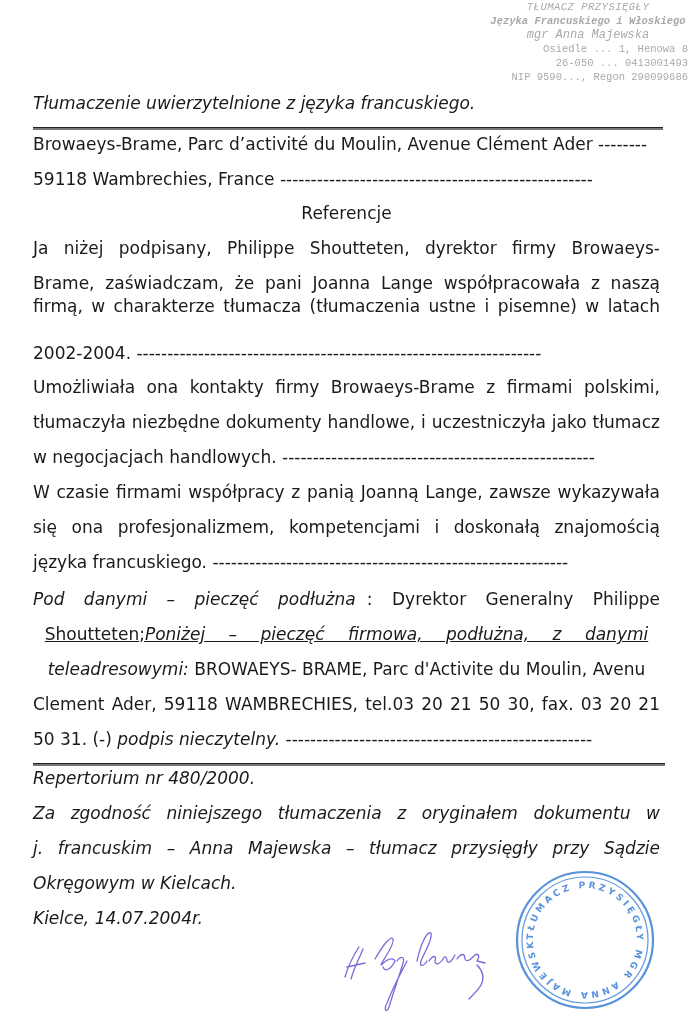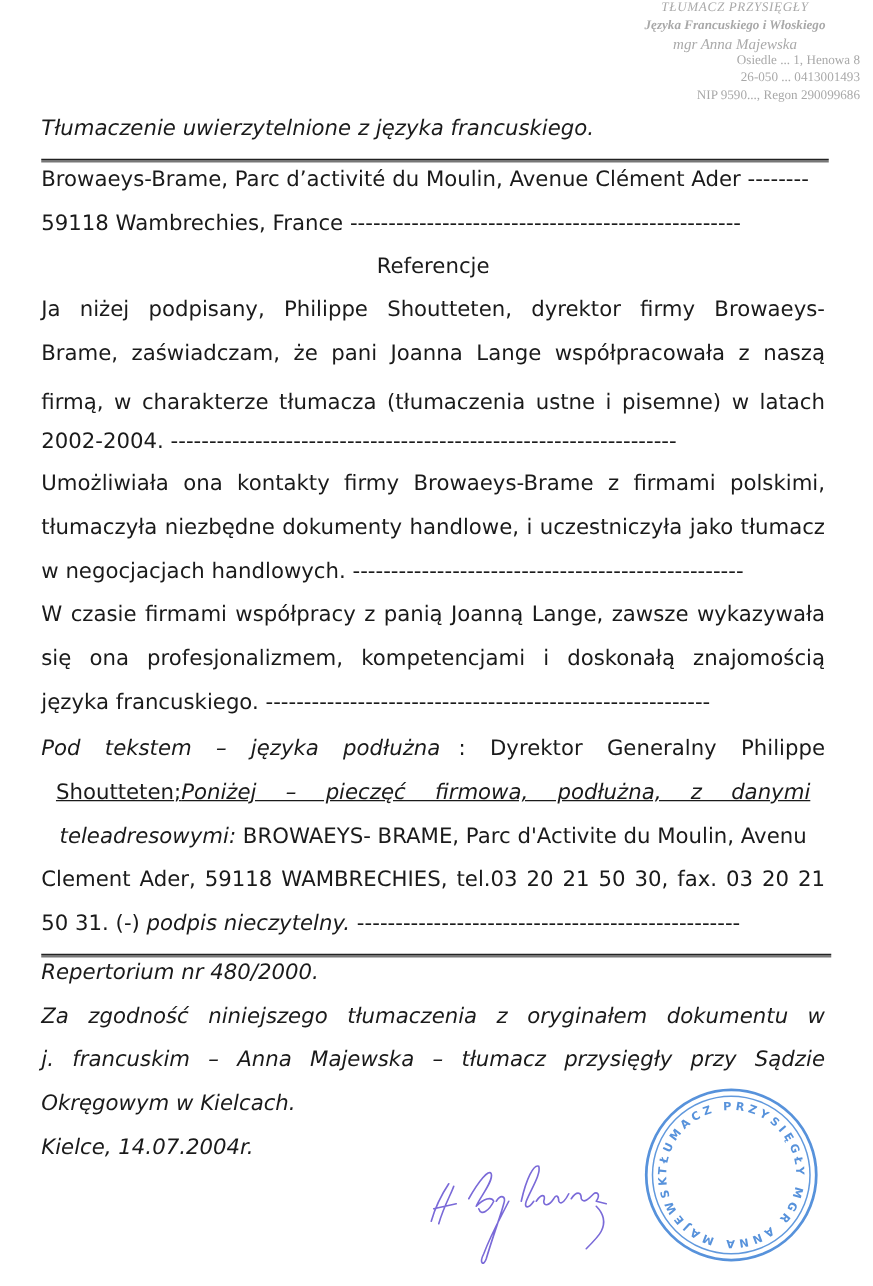--- a/index.html
+++ b/index.html
@@ -6,21 +6,21 @@
     body {
       width: 698px; height: 1029px; position: relative; overflow: hidden;
       font-family: "DejaVu Sans", sans-serif;
       color: #1a1a1a;
     }
     .page { position: absolute; left: 0; top: 0; width: 698px; height: 1029px; }
 
     
     .hstamp {
       position: absolute; right: 10px; top: 0px; width: 200px;
-      font-family: Liberation Serif, serif; color: #9a9a9a; text-align: center;
+      font-family: Liberation Mono, monospace; color: #9a9a9a; text-align: center;
       font-size: 10.5px; line-height: 14px; opacity: 0.85;
     }
     .hstamp .l1 { font-style: italic; letter-spacing: 0.5px; }
     .hstamp .l2 { font-style: italic; font-weight: bold; }
     .hstamp .l3 { font-style: italic; font-size: 12px; }
     .hstamp .l4, .hstamp .l5, .hstamp .l6 { text-align: right; padding-right: 0; }
 
     .txt {
       position: absolute; left: 33px; width: 627px;
       font-size: 17px; line-height: 20px; white-space: nowrap;
@@ -57,33 +57,33 @@
 
   <div class="rule" style="left:33px; width:630px; top:127px;"></div>
 
   <div class="txt" style="top:134px;">Browaeys-Brame, Parc d’activité du Moulin, Avenue Clément Ader --------</div>
   <div class="txt" style="top:169px;">59118 Wambrechies, France ---------------------------------------------------</div>
 
   <div class="txt center" style="top:203px;">Referencje</div>
 
   <div class="txt justify" style="top:238px;">Ja niżej podpisany,  Philippe Shoutteten, dyrektor firmy Browaeys-</div>
   <div class="txt justify" style="top:273px;">Brame, zaświadczam, że pani Joanna Lange współpracowała z naszą</div>
-  <div class="txt justify" style="top:312px;">firmą, w charakterze tłumacza (tłumaczenia ustne i pisemne) w latach</div>
+  <div class="txt justify" style="top:296px;">firmą, w charakterze tłumacza (tłumaczenia ustne i pisemne) w latach</div>
   <div class="txt" style="top:343px;">2002-2004. ------------------------------------------------------------------</div>
 
   <div class="txt justify" style="top:377px;">Umożliwiała ona kontakty firmy  Browaeys-Brame z firmami polskimi,</div>
   <div class="txt justify" style="top:412px;">tłumaczyła niezbędne dokumenty handlowe, i uczestniczyła jako tłumacz</div>
   <div class="txt" style="top:447px;">w negocjacjach handlowych. ---------------------------------------------------</div>
 
   <div class="txt justify" style="top:482px;">W czasie firmami współpracy z panią Joanną Lange, zawsze wykazywała</div>
   <div class="txt justify" style="top:517px;">się ona profesjonalizmem, kompetencjami i doskonałą znajomością</div>
   <div class="txt" style="top:552px;">języka francuskiego. ----------------------------------------------------------</div>
 
   <div class="txt" style="top:589px; display:flex; justify-content:space-between;">
-    <span class="it" style="word-spacing:14px;">Pod tekstem – języka podłużna</span>
+    <span class="it" style="word-spacing:14px;">Pod danymi – pieczęć podłużna</span>
     <span style="word-spacing:14px;"> : Dyrektor Generalny Philippe</span>
   </div>
   <div class="txt" style="top:624px; display:flex; justify-content:center;text-decoration:underline;">
     <span>Shoutteten; </span>
     <span class="it" style="word-spacing:18px;">Poniżej – pieczęć firmowa, podłużna, z danymi</span>
   </div>
   <div class="txt" style="top:659px;text-align:center;">
     <span class="it">teleadresowymi:</span><span> BROWAEYS- BRAME, Parc d'Activite du Moulin, Avenu</span>
   </div>
   <div class="txt justify" style="top:694px;">Clement Ader, 59118 WAMBRECHIES, tel.03 20 21 50 30,  fax. 03 20 21</div>

